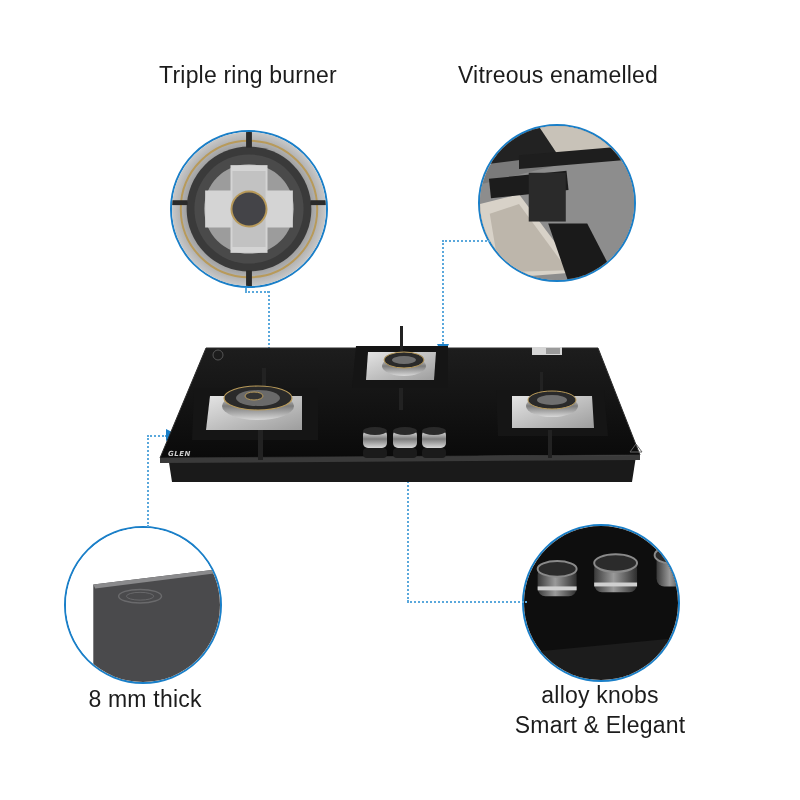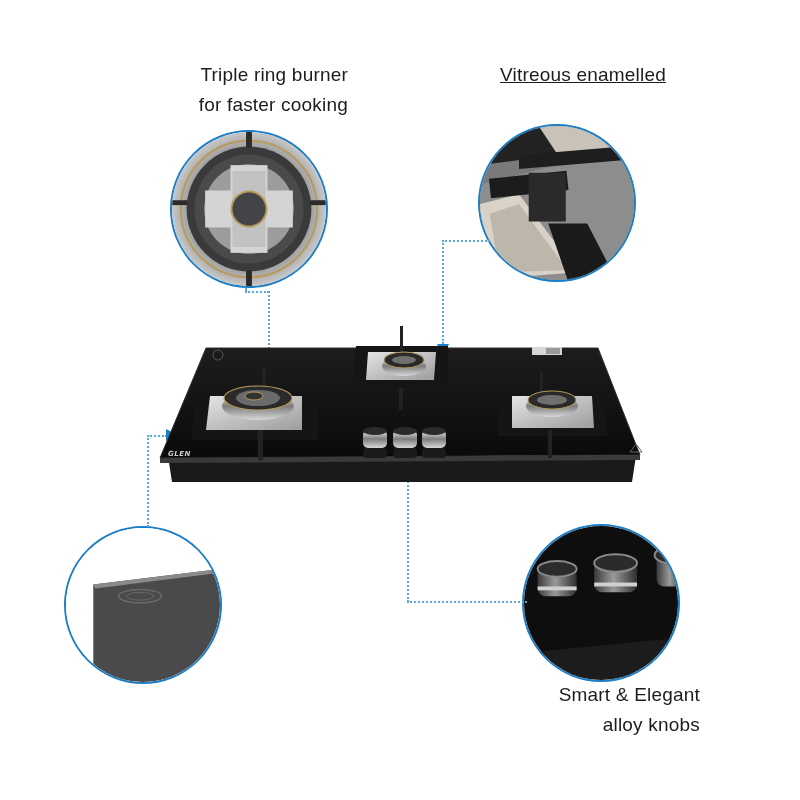--- a/index.html
+++ b/index.html
@@ -1,22 +1,22 @@
 <!DOCTYPE html>
 <html><head>
   <meta charset="utf-8">
   <style>
     * { margin: 0; padding: 0; box-sizing: border-box; }
     html, body { width: 800px; height: 800px; background: #ffffff; overflow: hidden; }
     body { position: relative; font-family: "Liberation Sans", "DejaVu Sans", sans-serif; color: #1f1f1f; }
 
     .label {
       position: absolute;
-      text-align: right;
-      font-size: 19px;
+      text-align: center;
+      font-size: 23px;
       line-height: 30px;
       color: #1c1c1c;
       letter-spacing: 0.2px;
     }
     .label span { display: block; white-space: nowrap; }
 
     .callout {
       position: absolute;
       border-radius: 50%;
       border: 2px solid #1a7fc8;
@@ -35,33 +35,33 @@
 
     #hob { position: absolute; left: 0; top: 0; width: 800px; height: 800px; pointer-events: none; }
     #hob > * { pointer-events: auto; }
     .brand-text { font-family: "DejaVu Sans", sans-serif; font-weight: bold; font-style: italic; font-size: 7px; fill: #cfcfcf; letter-spacing: 0.5px; }
   </style>
 </head>
 <body>
 
 <div class="label" style="left:148px; top:60px; width:200px;">
   <span>Triple ring burner</span>
-  <span>for faster cooking</span>
-</div>
-
-<div class="label" style="left:450px; top:60px; width:216px;text-decoration:underline;">
+</div>
+
+<div class="label" style="left:450px; top:60px; width:216px;">
   <span>Vitreous enamelled</span>
 </div>
 
 <div class="label" style="left:40px; top:684px; width:210px;">
+  <span>8 mm thick</span>
 </div>
 
 <div class="label" style="left:500px; top:680px; width:200px;">
+  <span>alloy knobs</span>
   <span>Smart &amp; Elegant</span>
-  <span>alloy knobs</span>
 </div>
 
 <div class="callout" style="left:170px; top:130px; width:158px; height:158px;">
   <svg viewBox="0 0 158 158">
     <defs>
       <radialGradient id="bsteel" cx="50%" cy="50%" r="50%">
         <stop offset="0%" stop-color="#6a6a6a"></stop>
         <stop offset="70%" stop-color="#8b8b8b"></stop>
         <stop offset="100%" stop-color="#c8c8c8"></stop>
       </radialGradient>

